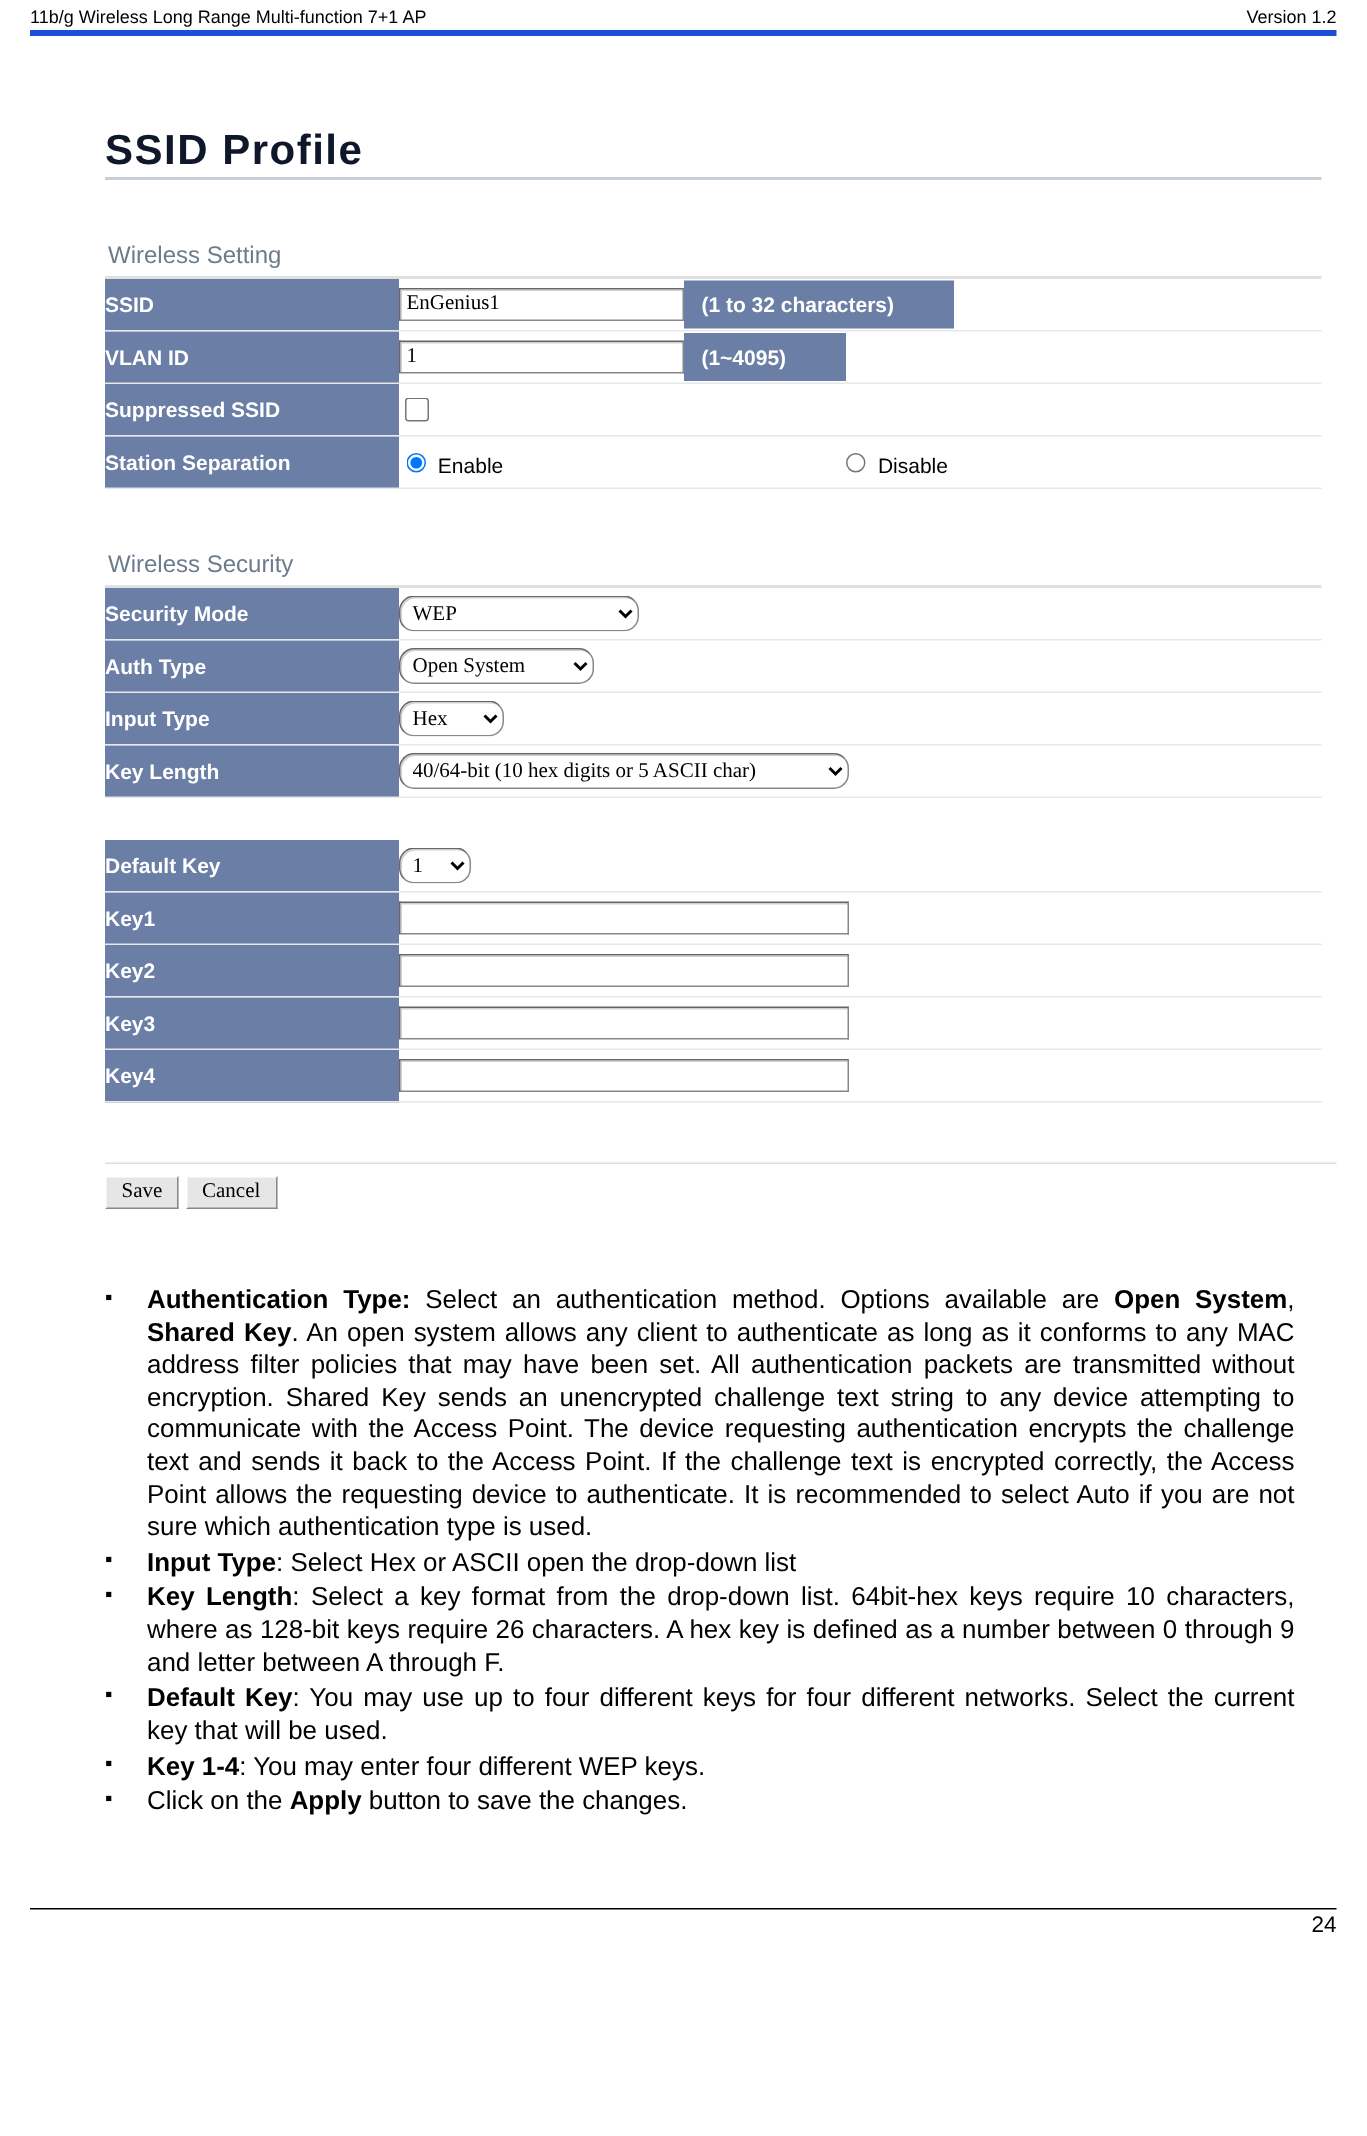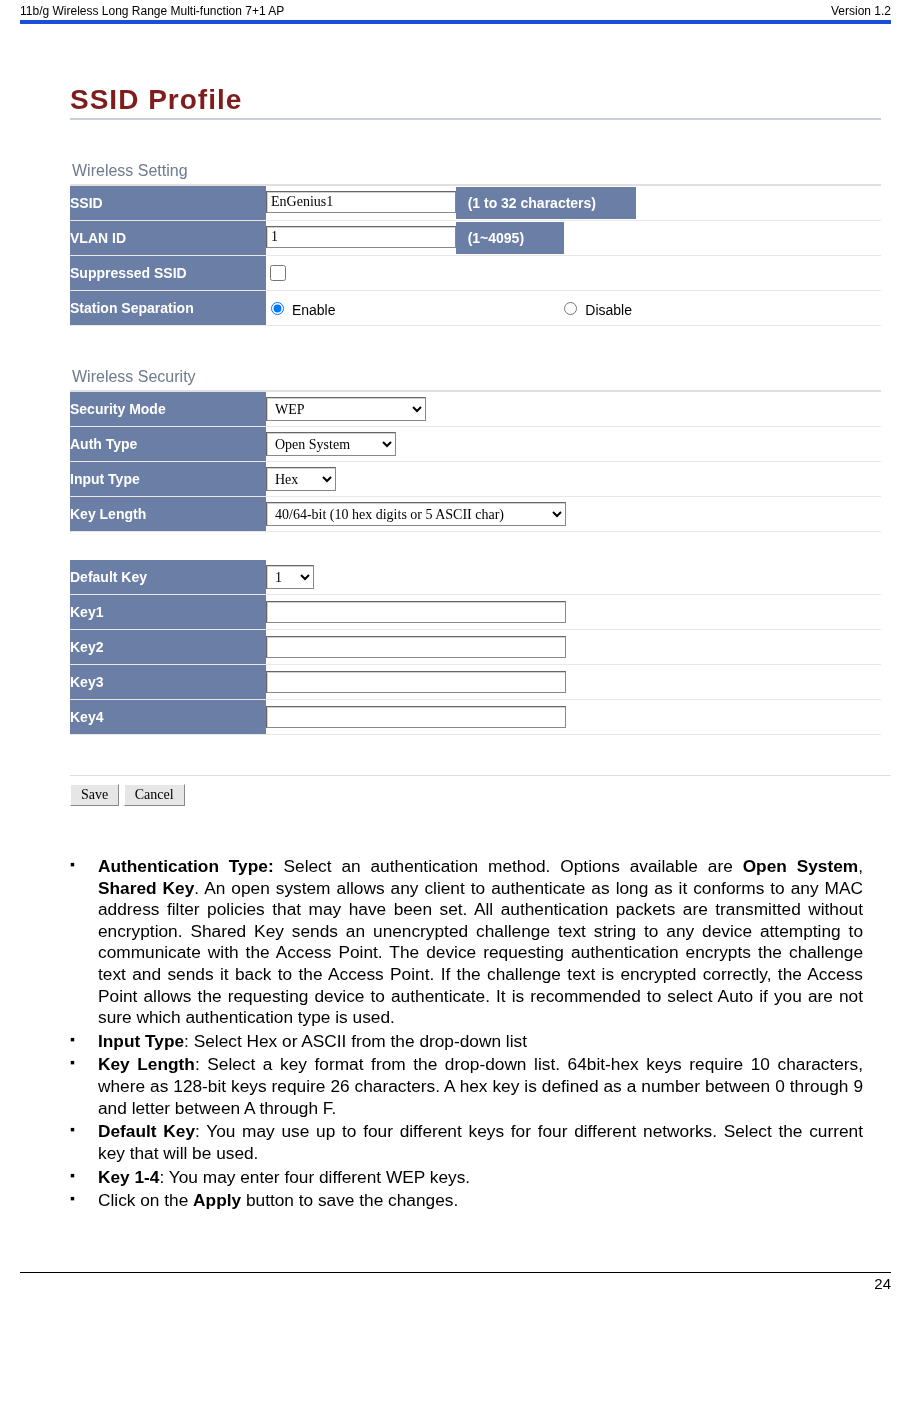--- a/index.html
+++ b/index.html
@@ -23,21 +23,21 @@
     margin-bottom: 60px;
   }
   .ssid-title-wrap {
     margin-left: 50px;
     margin-right: 10px;
   }
   .ssid-title {
     font-family: Arial, sans-serif;
     font-size: 28px;
     font-weight: bold;
-    color: #7f1d1d;
+    color: #0f172a;
     letter-spacing: 1px;
   }
   .rule {
     height: 2px;
     background: #c9cfd6;
     margin-top: 2px;
   }
   .subpanel {
     margin: 38px 10px 0 50px;
   }
@@ -77,21 +77,21 @@
     padding: 2px 4px;
     border: 1px solid #888;
     border-top-color:#666;
     border-left-color:#666;
     background:#fff;
     box-shadow: inset 1px 1px 0 #d0d0d0;
     box-sizing: border-box;
   }
   .input-short { width: 190px; height: 22px; }
   .input-long  { width: 300px; height: 22px; }
-  select.sunken { height: 24px; }
+  select.sunken { height: 24px; border-radius: 10px; }
   .hint {
     display:inline-block;
     background:#6a7ea6;
     color:#fff;
     font-weight:bold;
     font-size:14px;
     padding: 8px 40px 8px 12px;
     margin-left: -4px;
     vertical-align: middle;
   }
@@ -247,21 +247,21 @@
   <button class="classic">Save</button>
   <button class="classic">Cancel</button>
 </div>
 
 <div class="doc-text">
   <ul>
     <li>
       <b>Authentication Type:</b><span> Select an authentication method. Options available are </span><b>Open System</b><span>, </span><b>Shared Key</b><span>. An open system allows any client to authenticate as long as it conforms to any MAC address filter policies that may have been set. All authentication packets are transmitted without encryption. Shared Key sends an unencrypted challenge text string to any device attempting to communicate with the Access Point. The device requesting authentication encrypts the challenge text and sends it back to the Access Point. If the challenge text is encrypted correctly, the Access Point allows the requesting device to authenticate. It is recommended to select Auto if you are not sure which authentication type is used.</span>
     </li>
     <li>
-      <b>Input Type</b><span>: Select Hex or ASCII from the drop-down list</span>
+      <b>Input Type</b><span>: Select Hex or ASCII open the drop-down list</span>
     </li>
     <li>
       <b>Key Length</b><span>: Select a key format from the drop-down list. 64bit-hex keys require 10 characters, where as 128-bit keys require 26 characters. A hex key is defined as a number between 0 through 9 and letter between A through F.</span>
     </li>
     <li>
       <b>Default Key</b><span>: You may use up to four different keys for four different networks. Select the current key that will be used.</span>
     </li>
     <li>
       <b>Key 1-4</b><span>: You may enter four different WEP keys.</span>
     </li>

